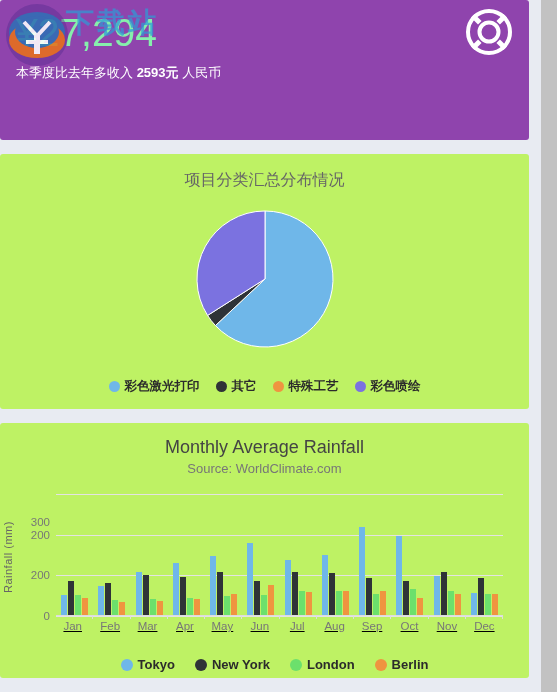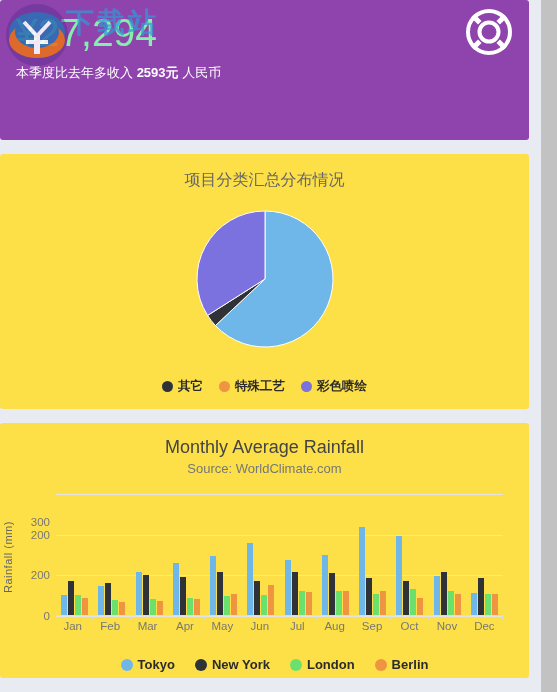--- a/index.html
+++ b/index.html
@@ -116,21 +116,21 @@
     opacity: .72;
     letter-spacing: 3px;
     pointer-events: none;
     white-space: nowrap;
   }
 
   
   .card {
     margin: 14px 12px 0 0;
     width: 529px;
-    background: #fde047;
+    background: #bef264;
     border-radius: 3px;
   }
 
   .card-title {
     text-align: center;
     color: #666666;
     font-size: 16px;
     font-weight: 400;
     padding-top: 16px;
   }
@@ -259,20 +259,21 @@
   .bar {
     width: 6px;
     flex: 0 0 auto;
   }
   .x-labels {
     position: absolute;
     left: 54px;
     right: 10px;
     top: 134px;
     display: flex;
+    text-decoration: underline;
   }
   .x-label {
     flex: 1 1 0;
     text-align: center;
     font-size: 11.5px;
     color: #777;
   }
   .bar-legend {
     position: absolute;
     bottom: 6px;
@@ -328,20 +329,24 @@
       <svg viewBox="0 0 140 140" width="140" height="140">
         <g id="pie-slices">
             <path d="M 70 70 L 70 2 A 68 68 0 1 1 20.43013333534401 116.54920320315082 Z" fill="#6fb7e9" stroke="#ffffff" stroke-width="1"></path>
             <path d="M 70 70 L 20.43013333534401 116.54920320315082 A 68 68 0 0 1 12.585701065862963 106.43622205857174 Z" fill="#2f3337" stroke="#ffffff" stroke-width="1"></path>
             <path d="M 70 70 L 12.585701065862963 106.43622205857174 A 68 68 0 0 1 69.99999999999999 2 Z" fill="#7b72e0" stroke="#ffffff" stroke-width="1"></path>
           </g>
       </svg>
     </div>
 
     <div class="pie-legend" id="pie-legend">
+        <div class="legend-item">
+          <span class="legend-dot" style="background: rgb(111, 183, 233);"></span>
+          <span>彩色激光打印</span>
+        </div>
         <div class="legend-item">
           <span class="legend-dot" style="background: rgb(47, 51, 55);"></span>
           <span>其它</span>
         </div>
         <div class="legend-item">
           <span class="legend-dot" style="background: rgb(239, 148, 64);"></span>
           <span>特殊工艺</span>
         </div>
         <div class="legend-item">
           <span class="legend-dot" style="background: rgb(123, 114, 224);"></span>

